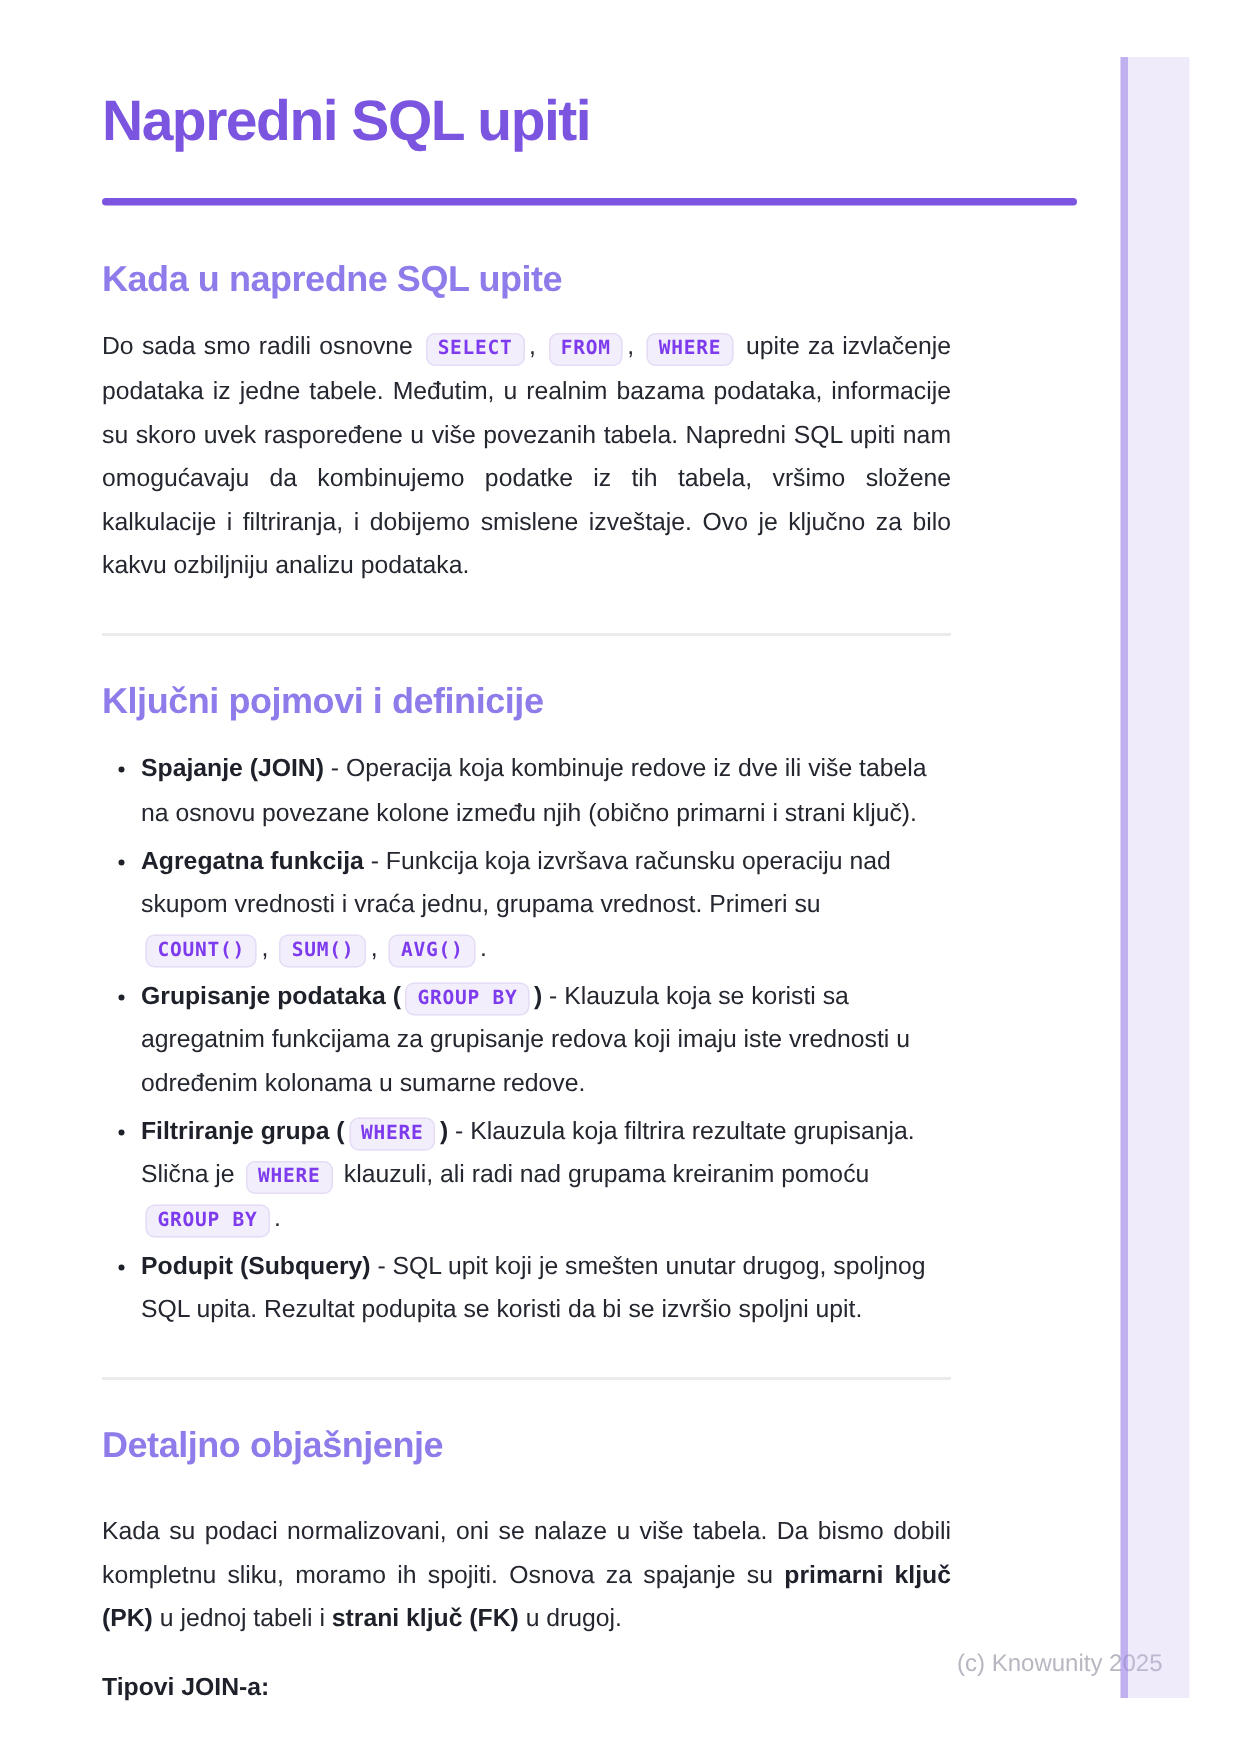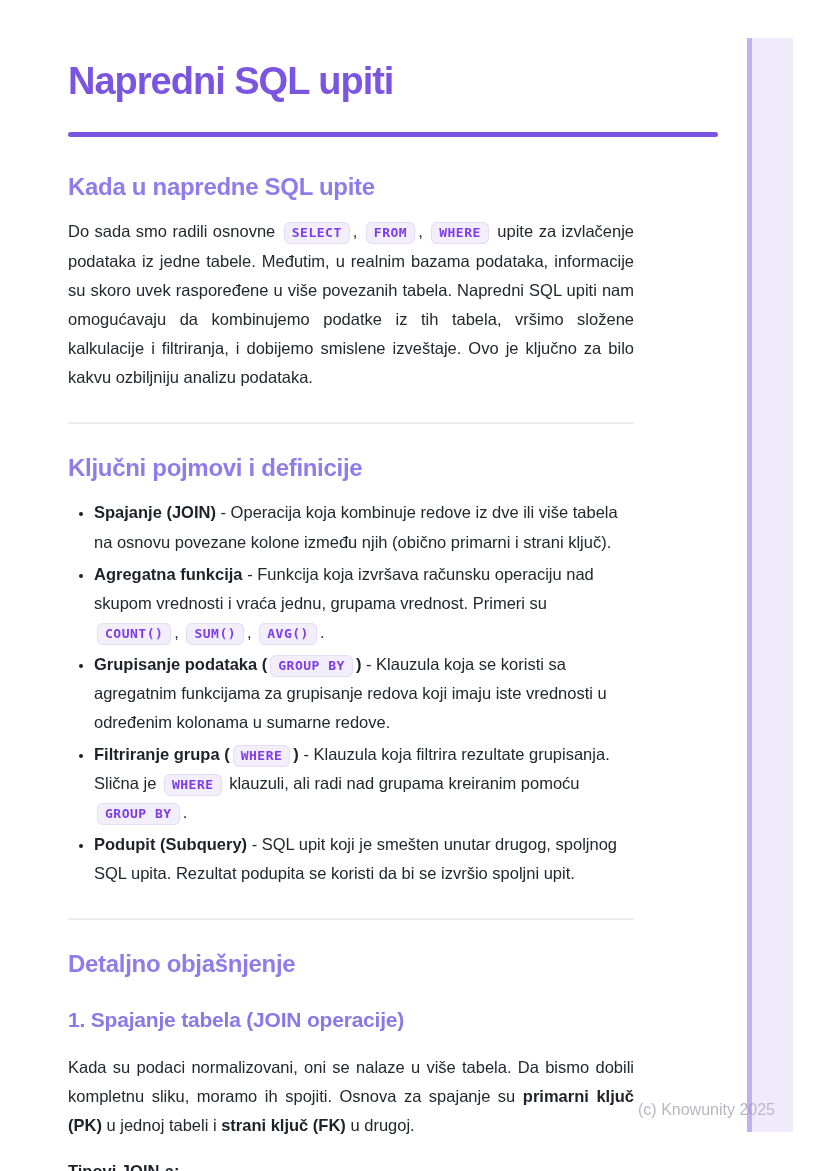--- a/index.html
+++ b/index.html
@@ -148,21 +148,20 @@
           <li><strong>Grupisanje podataka (</strong><code class="badge">GROUP BY</code><strong>)</strong><span> - Klauzula koja se koristi sa agregatnim funkcijama za grupisanje redova koji imaju iste vrednosti u određenim kolonama u sumarne redove.</span></li>
           <li><strong>Filtriranje grupa (</strong><code class="badge">WHERE</code><strong>)</strong><span> - Klauzula koja filtrira rezultate grupisanja. Slična je </span><code class="badge">WHERE</code><span> klauzuli, ali radi nad grupama kreiranim pomoću </span><code class="badge">GROUP BY</code><span>.</span></li>
           <li><strong>Podupit (Subquery)</strong><span> - SQL upit koji je smešten unutar drugog, spoljnog SQL upita. Rezultat podupita se koristi da bi se izvršio spoljni upit.</span></li>
         </ul>
     </section>
 
     <div class="divider"></div>
 
     <section>
       <h2 class="section-heading" style="margin-bottom:28px;">Detaljno objašnjenje</h2>
-      <h3 class="sub-heading">1. Spajanje tabela (JOIN operacije)</h3>
       <p class="body"><span>Kada su podaci normalizovani, oni se nalaze u više tabela. Da bismo dobili kompletnu sliku, moramo ih spojiti. Osnova za spajanje su </span><strong>primarni ključ (PK)</strong><span> u jednoj tabeli i </span><strong>strani ključ (FK)</strong><span> u drugoj.</span></p>
       <p class="join-types">Tipovi JOIN-a:</p>
     </section>
 
   </div>
 
   <div class="footer-credit">(c) Knowunity 2025</div>
 
   <div class="edge-strip">
     <div class="edge-line"></div>

